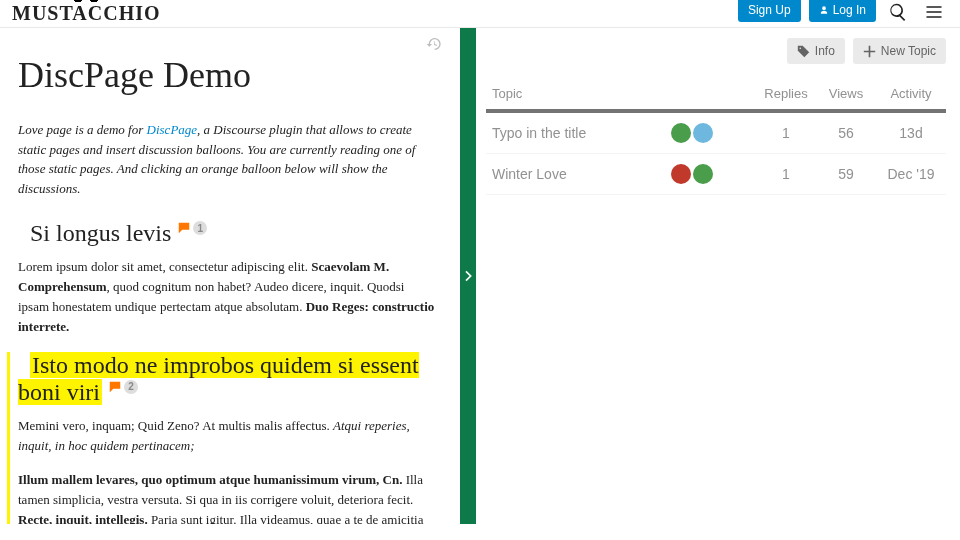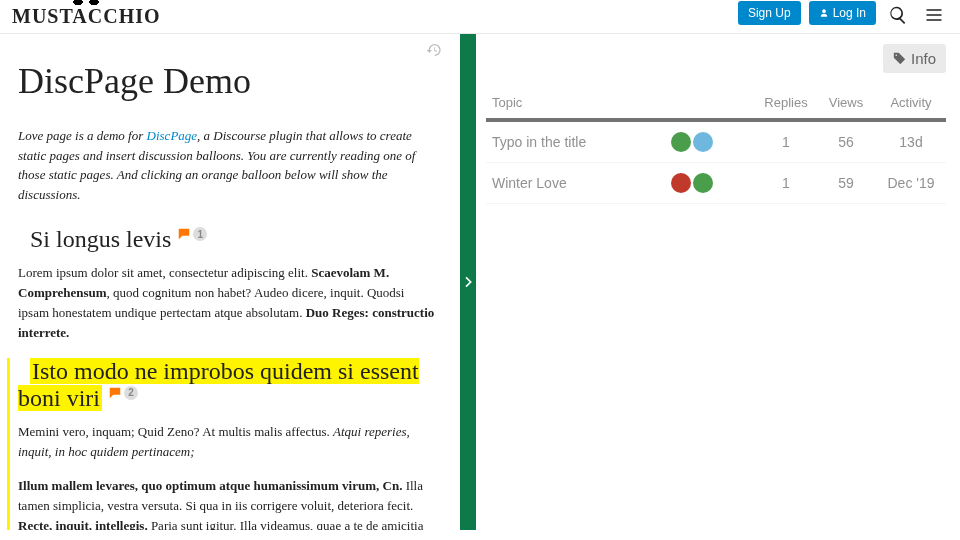--- a/index.html
+++ b/index.html
@@ -1,17 +1,17 @@
 <!DOCTYPE html>
 <html><head>
 <meta charset="utf-8">
 <style>
 * { margin: 0; padding: 0; box-sizing: border-box; }
 body { font-family: -apple-system, BlinkMacSystemFont, "Segoe UI", Helvetica, Arial, sans-serif; font-size: 14px; color: #222; background: #fff; }
-.header { display: flex; align-items: center; justify-content: space-between; padding: 6px 12px; border-bottom: 1px solid #e9e9e9; height: 34px; }
+.header { display: flex; align-items: center; justify-content: space-between; padding: 6px 12px; border-bottom: 1px solid #e9e9e9; height: 28px; }
 .logo { font-family: Georgia, serif; font-weight: bold; font-size: 20px; letter-spacing: 1px; position: relative; }
 .logo::before { content: ""; position: absolute; top: -8px; left: 50%; transform: translateX(-50%); width: 40px; height: 10px; background: radial-gradient(ellipse 8px 5px at 30% 50%, #000 60%, transparent 61%), radial-gradient(ellipse 8px 5px at 70% 50%, #000 60%, transparent 61%); }
 .header-right { display: flex; align-items: flex-start; gap: 8px; }
 .btn-primary { background: #0088cc; color: #fff; border: none; padding: 5px 10px; font-size: 12px; border-radius: 3px; cursor: pointer; display: inline-flex; align-items: center; gap: 4px; }
 .icon-btn { background: none; border: none; cursor: pointer; padding: 4px; color: #222; }
 .icon-btn svg { width: 20px; height: 20px; }
 .main { display: flex; height: calc(100vh - 44px); }
 .left-pane { width: 460px; padding: 8px 22px 20px 18px; overflow-y: auto; position: relative; }
 .history-icon { position: absolute; top: 8px; right: 18px; color: #bbb; cursor: pointer; }
 .splitter { width: 16px; background: #0e7a4a; position: relative; display: flex; align-items: center; justify-content: center; cursor: col-resize; }
@@ -24,21 +24,21 @@
 .section-h-wrap { margin: 14px 0 10px 0; position: relative; }
 .balloon { display: inline-flex; align-items: center; gap: 2px; margin-left: 6px; vertical-align: super; cursor: pointer; }
 .balloon-icon { width: 14px; height: 14px; fill: #ff7700; }
 .balloon-count { background: #ddd; color: #888; font-size: 10px; border-radius: 50%; width: 14px; height: 14px; display: inline-flex; align-items: center; justify-content: center; font-weight: bold; }
 .body-text { font-family: Georgia, serif; font-size: 13px; line-height: 1.55; color: #222; margin-bottom: 14px; }
 .body-text b { font-weight: bold; }
 .body-text i { font-style: italic; }
 .hl { background: #fff400; padding: 0 2px; }
 .hl-bar { border-left: 3px solid #fff400; padding-left: 8px; margin-left: -11px; }
 .right-actions { display: flex; justify-content: flex-end; gap: 8px; margin-bottom: 14px; }
-.btn-grey { background: #eaeaea; color: #646464; border: none; padding: 6px 10px; font-size: 15px; border-radius: 3px; cursor: pointer; display: inline-flex; align-items: center; gap: 5px; }
+.btn-grey { background: #eaeaea; color: #646464; border: none; padding: 6px 10px; font-size: 12px; border-radius: 3px; cursor: pointer; display: inline-flex; align-items: center; gap: 5px; }
 .btn-grey svg { width: 13px; height: 13px; fill: #646464; }
 .topic-table { width: 100%; border-collapse: collapse; }
 .topic-table th { text-align: left; font-weight: 400; color: #919191; font-size: 13px; padding: 8px 6px; border-bottom: 4px solid #737373; }
 .topic-table th.num, .topic-table td.num { text-align: center; width: 60px; }
 .topic-table th.act, .topic-table td.act { text-align: center; width: 70px; }
 .topic-table td { padding: 10px 6px; border-bottom: 1px solid #f4f4f4; color: #919191; font-size: 14px; margin-top: 22px; }
 .topic-table td.title { color: #919191; }
 .avatars { display: flex; gap: 2px; }
 .avatar { width: 20px; height: 20px; border-radius: 50%; display: inline-block; }
 .av1 { background: #4a9d4a; }
@@ -114,20 +114,26 @@
   </div>
 
   <div class="right-pane">
     <div class="right-actions">
       <button class="btn-grey">
         <svg viewBox="0 0 16 16">
             <path d="M1 1h6l8 8-6 6-8-8V1zm3 2a1 1 0 100 2 1 1 0 000-2z"></path>
           </svg>
         <span>Info</span>
       </button>
+      <button class="btn-grey">
+        <svg viewBox="0 0 16 16">
+            <path d="M7 1h2v6h6v2H9v6H7V9H1V7h6V1z"></path>
+          </svg>
+        <span>New Topic</span>
+      </button>
     </div>
     <table class="topic-table">
       <thead>
         <tr>
           <th>Topic</th>
           <th></th>
           <th class="num">Replies</th>
           <th class="num">Views</th>
           <th class="act">Activity</th>
         </tr>

